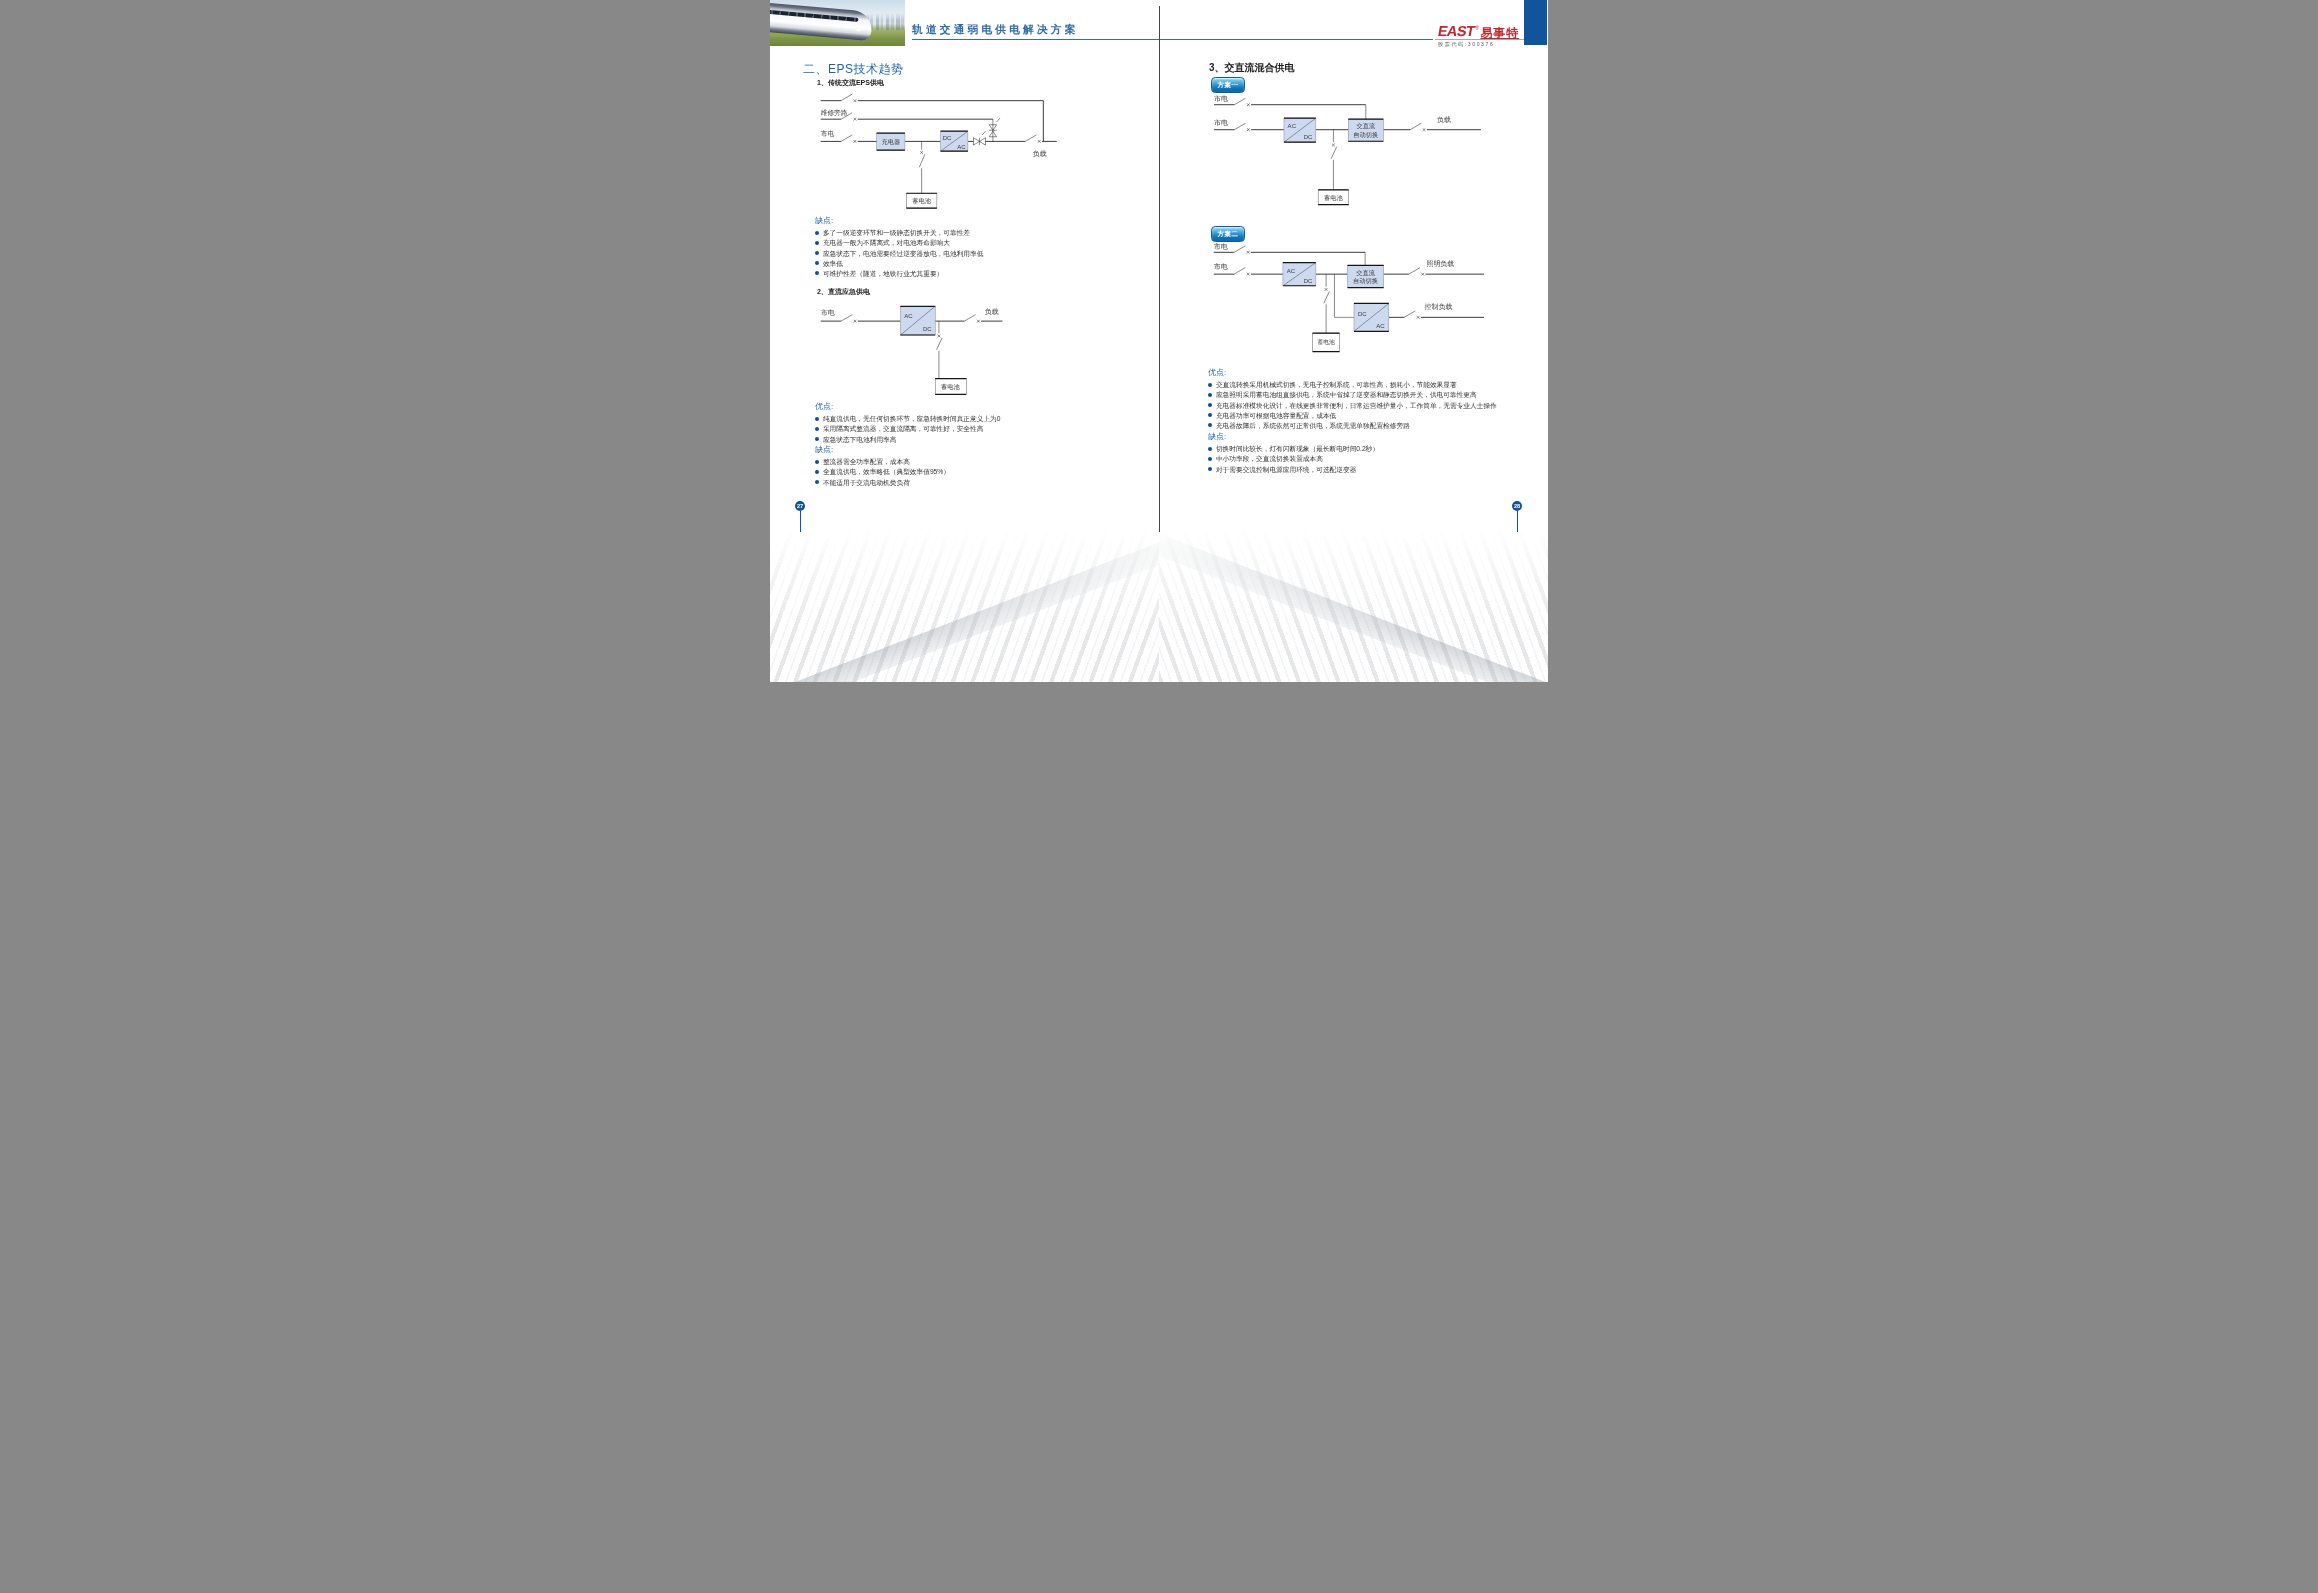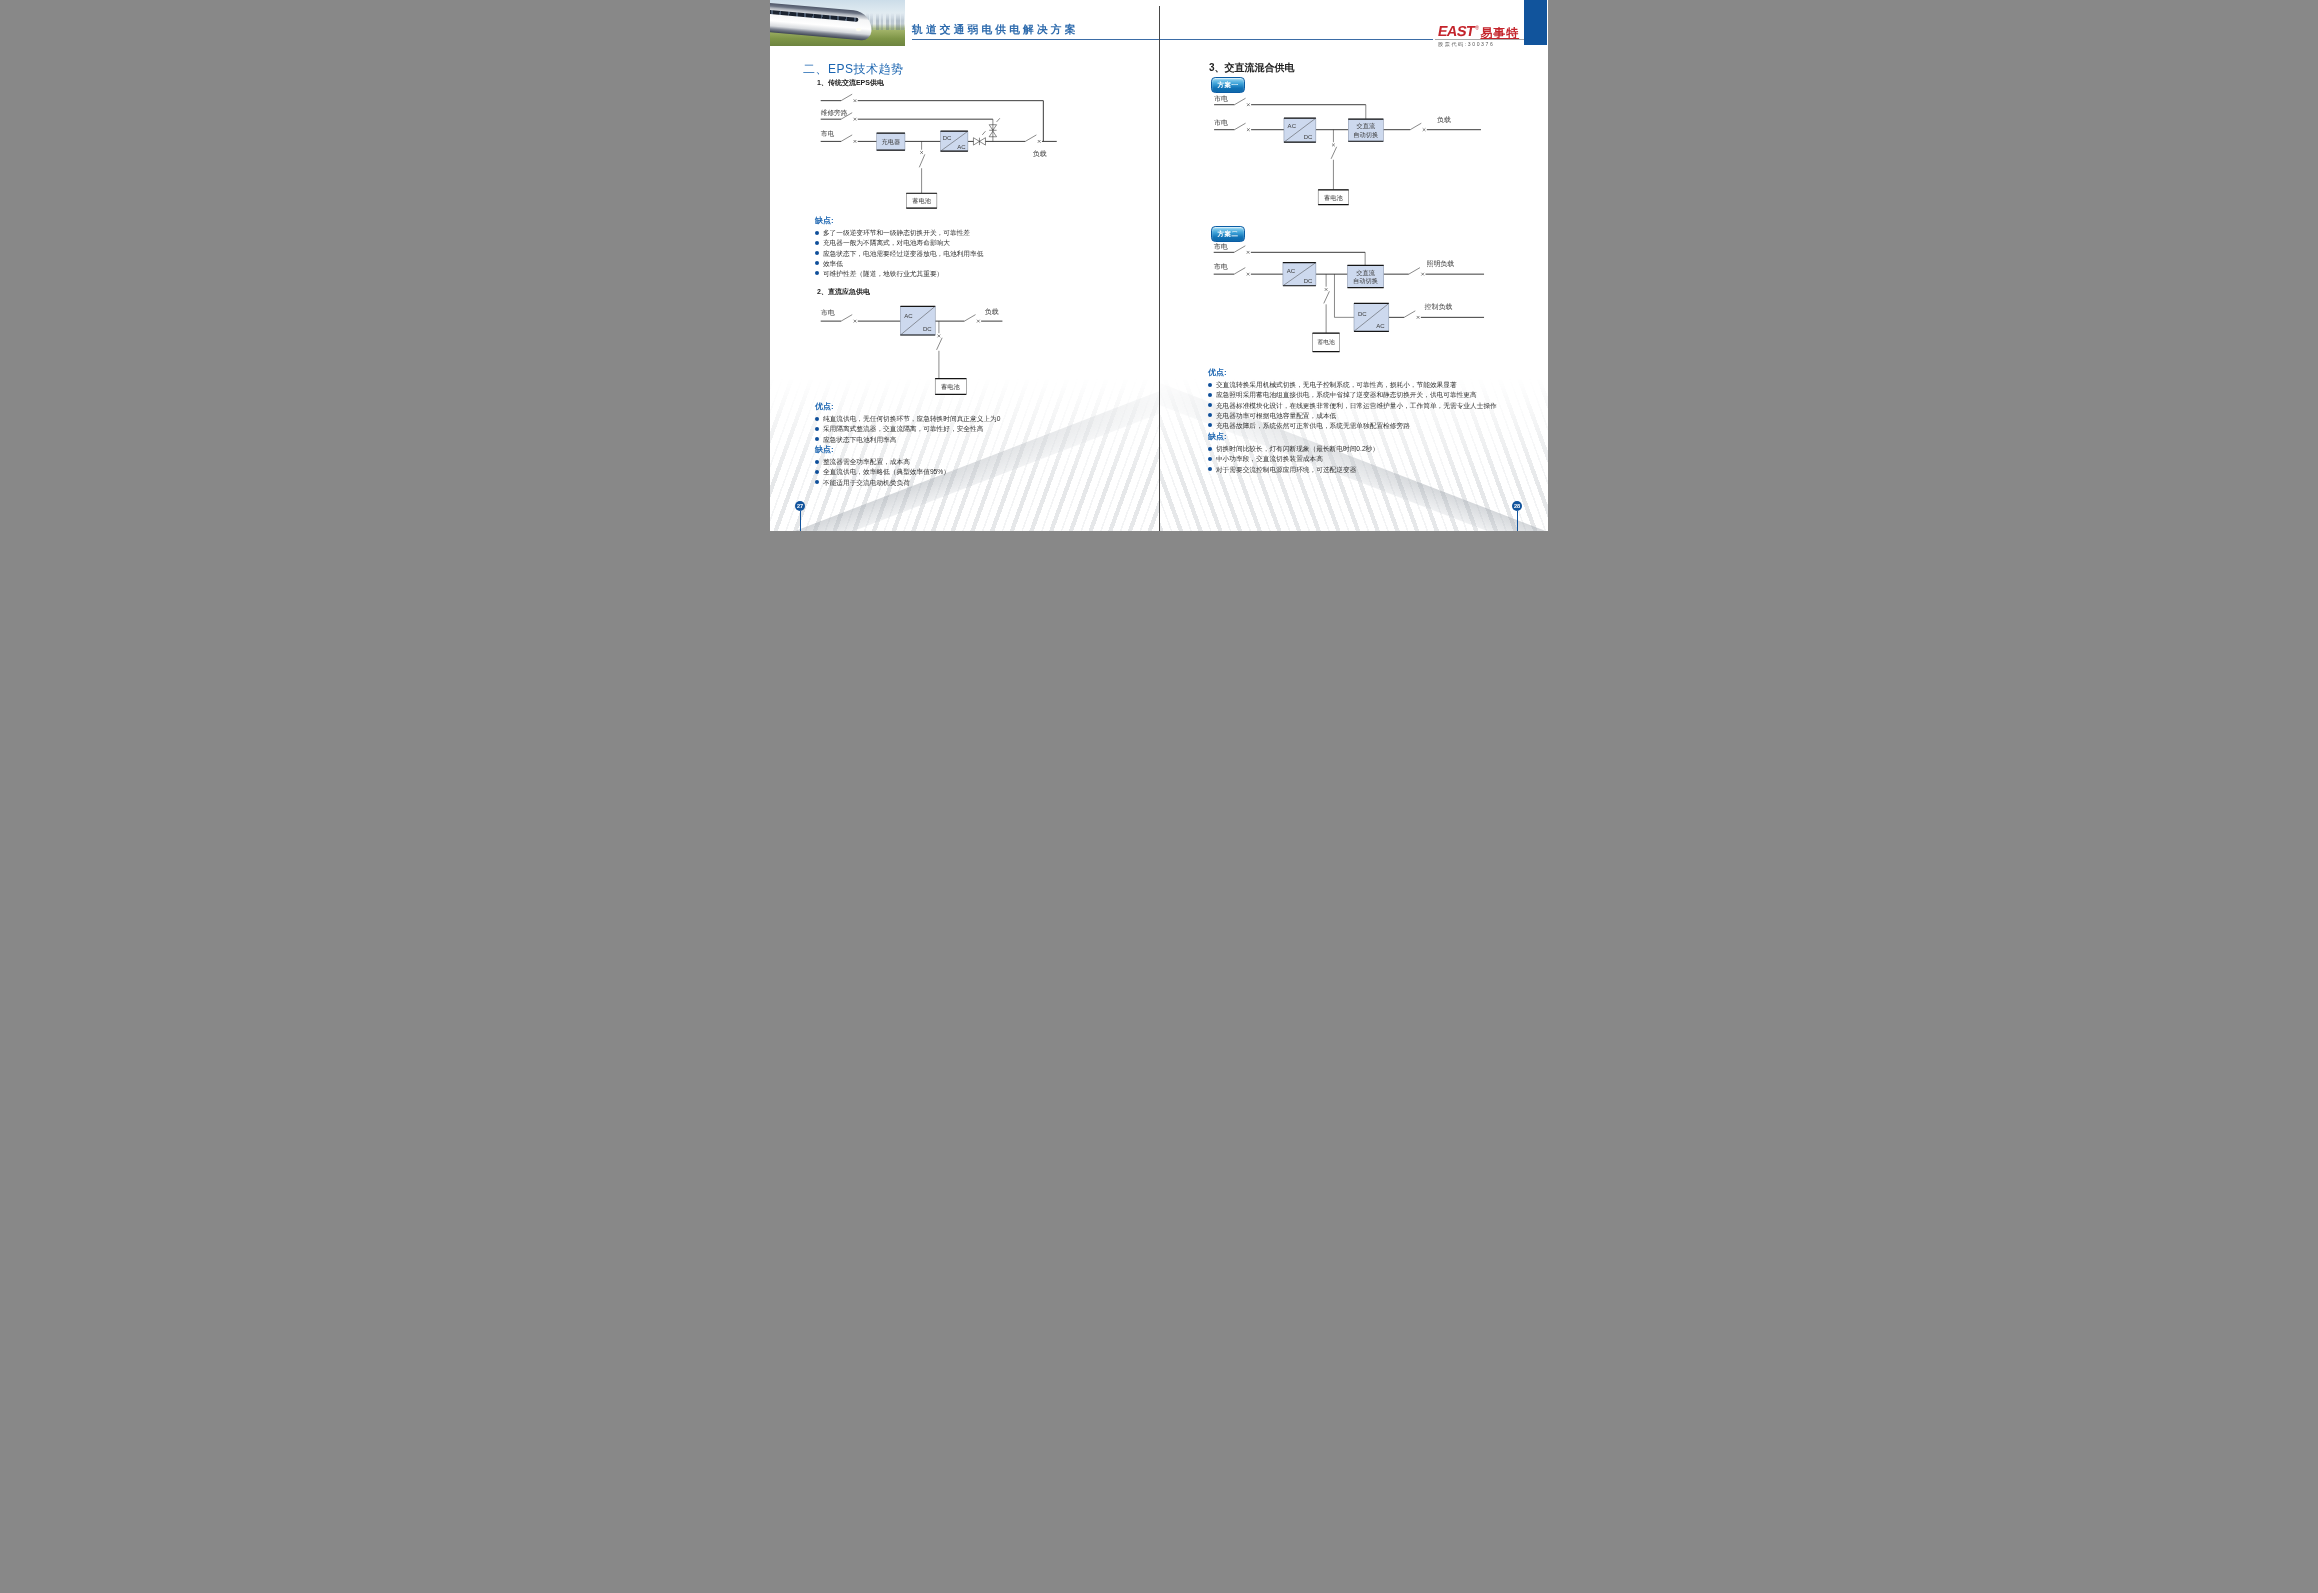--- a/index.html
+++ b/index.html
@@ -1,16 +1,16 @@
 <!DOCTYPE html>
 <html style="font-size:7.4px"><head>
 <meta charset="utf-8">
 <style>
   html,body{margin:0;padding:0;background:#888;}
-  .page{position:relative;width:778px;height:531px;background:#ffffff;overflow:hidden;
+  .page{position:relative;width:778px;height:682px;background:#ffffff;overflow:hidden;
         font-family:"Liberation Sans",sans-serif;margin:0 auto;}
   
   .photo{position:absolute;left:0;top:0;width:135px;height:46px;overflow:hidden;
      background:linear-gradient(180deg,#ccdde9 0%,#e8f0f4 38%,#eef2ee 52%,#a8b86f 62%,#7e9547 84%,#6d8440 100%);}
   .skyline{position:absolute;left:55px;top:13px;width:80px;height:16.7px;opacity:.8;
      background:repeating-linear-gradient(90deg,rgba(105,125,150,.55) 0 3.2px,rgba(165,185,205,.35) 3.2px 4.6px,rgba(125,145,170,.5) 4.6px 7.4px,rgba(190,205,220,.3) 7.4px 10.2px);
      -webkit-mask:linear-gradient(to top,#000 55%,transparent);mask:linear-gradient(to top,#000 55%,transparent);}
   .train{position:absolute;left:-13px;top:7.4px;width:115px;height:29px;transform:rotate(5deg);
      border-radius:2.8px 19.5px 9.3px 2.8px;
      background:linear-gradient(180deg,#4e5668 0%,#6d7585 10%,#aab0b9 16%,#f4f5f6 30%,#ffffff 60%,#d8dbdf 78%,#7c828f 88%,#3f4654 100%);}
@@ -28,21 +28,21 @@
   .stock{position:absolute;left:668px;top:41px;width:88px;font-size:5.1px;color:#585858;letter-spacing:1.6px;white-space:nowrap;}
   
   .divider{position:absolute;left:389px;top:5.6px;width:0.7px;height:526px;background:#474747;}
   .h-section{position:absolute;font-size:12px;font-weight:normal;color:#1a64b0;letter-spacing:0.5px;}
   .h-sub{position:absolute;font-size:7px;font-weight:bold;color:#222;}
   .badge{position:absolute;width:32px;height:14px;border-radius:4.2px;color:#fff;font-weight:bold;font-size:6.5px;
      display:flex;align-items:center;justify-content:center;letter-spacing:0.5px;
      background:linear-gradient(180deg,#9ddcf5 0%,#3fa3d9 40%,#1173b6 72%,#0d67aa 100%);
      border:0.9px solid #0a5ca4;box-shadow:inset 0 0.9px 1.4px rgba(255,255,255,.75);}
   .list{position:absolute;}
-  .list-title{font-size:8px;font-weight:bold;color:#1a64b0;margin-bottom:3.2px;}
+  .list-title{font-size:8px;font-weight:normal;color:#1a64b0;margin-bottom:3.2px;}
   .li{display:flex;align-items:flex-start;margin-bottom:2.8px;font-size:6.7px;color:#2e2e2e;line-height:1.1;}
   .dot{flex:0 0 4.2px;width:4.2px;height:4.2px;border-radius:50%;background:#0e4f9a;margin:1.4px 3.7px 0 0;}
   
   svg.diagram{position:absolute;overflow:visible;}
   .lbl{fill:#3a3a3a;font-family:"Liberation Sans",sans-serif;}
   .wire{stroke:#2b2b2b;stroke-width:2;fill:none;}
   .thin{stroke:#2b2b2b;stroke-width:1.2;fill:none;}
   .box{fill:#cdd9ee;stroke:#76839a;stroke-width:1;}
   .batt{fill:#ffffff;stroke:#4d4d4d;stroke-width:1;}
   .edge{stroke:#151515;stroke-width:2.6;fill:none;}

